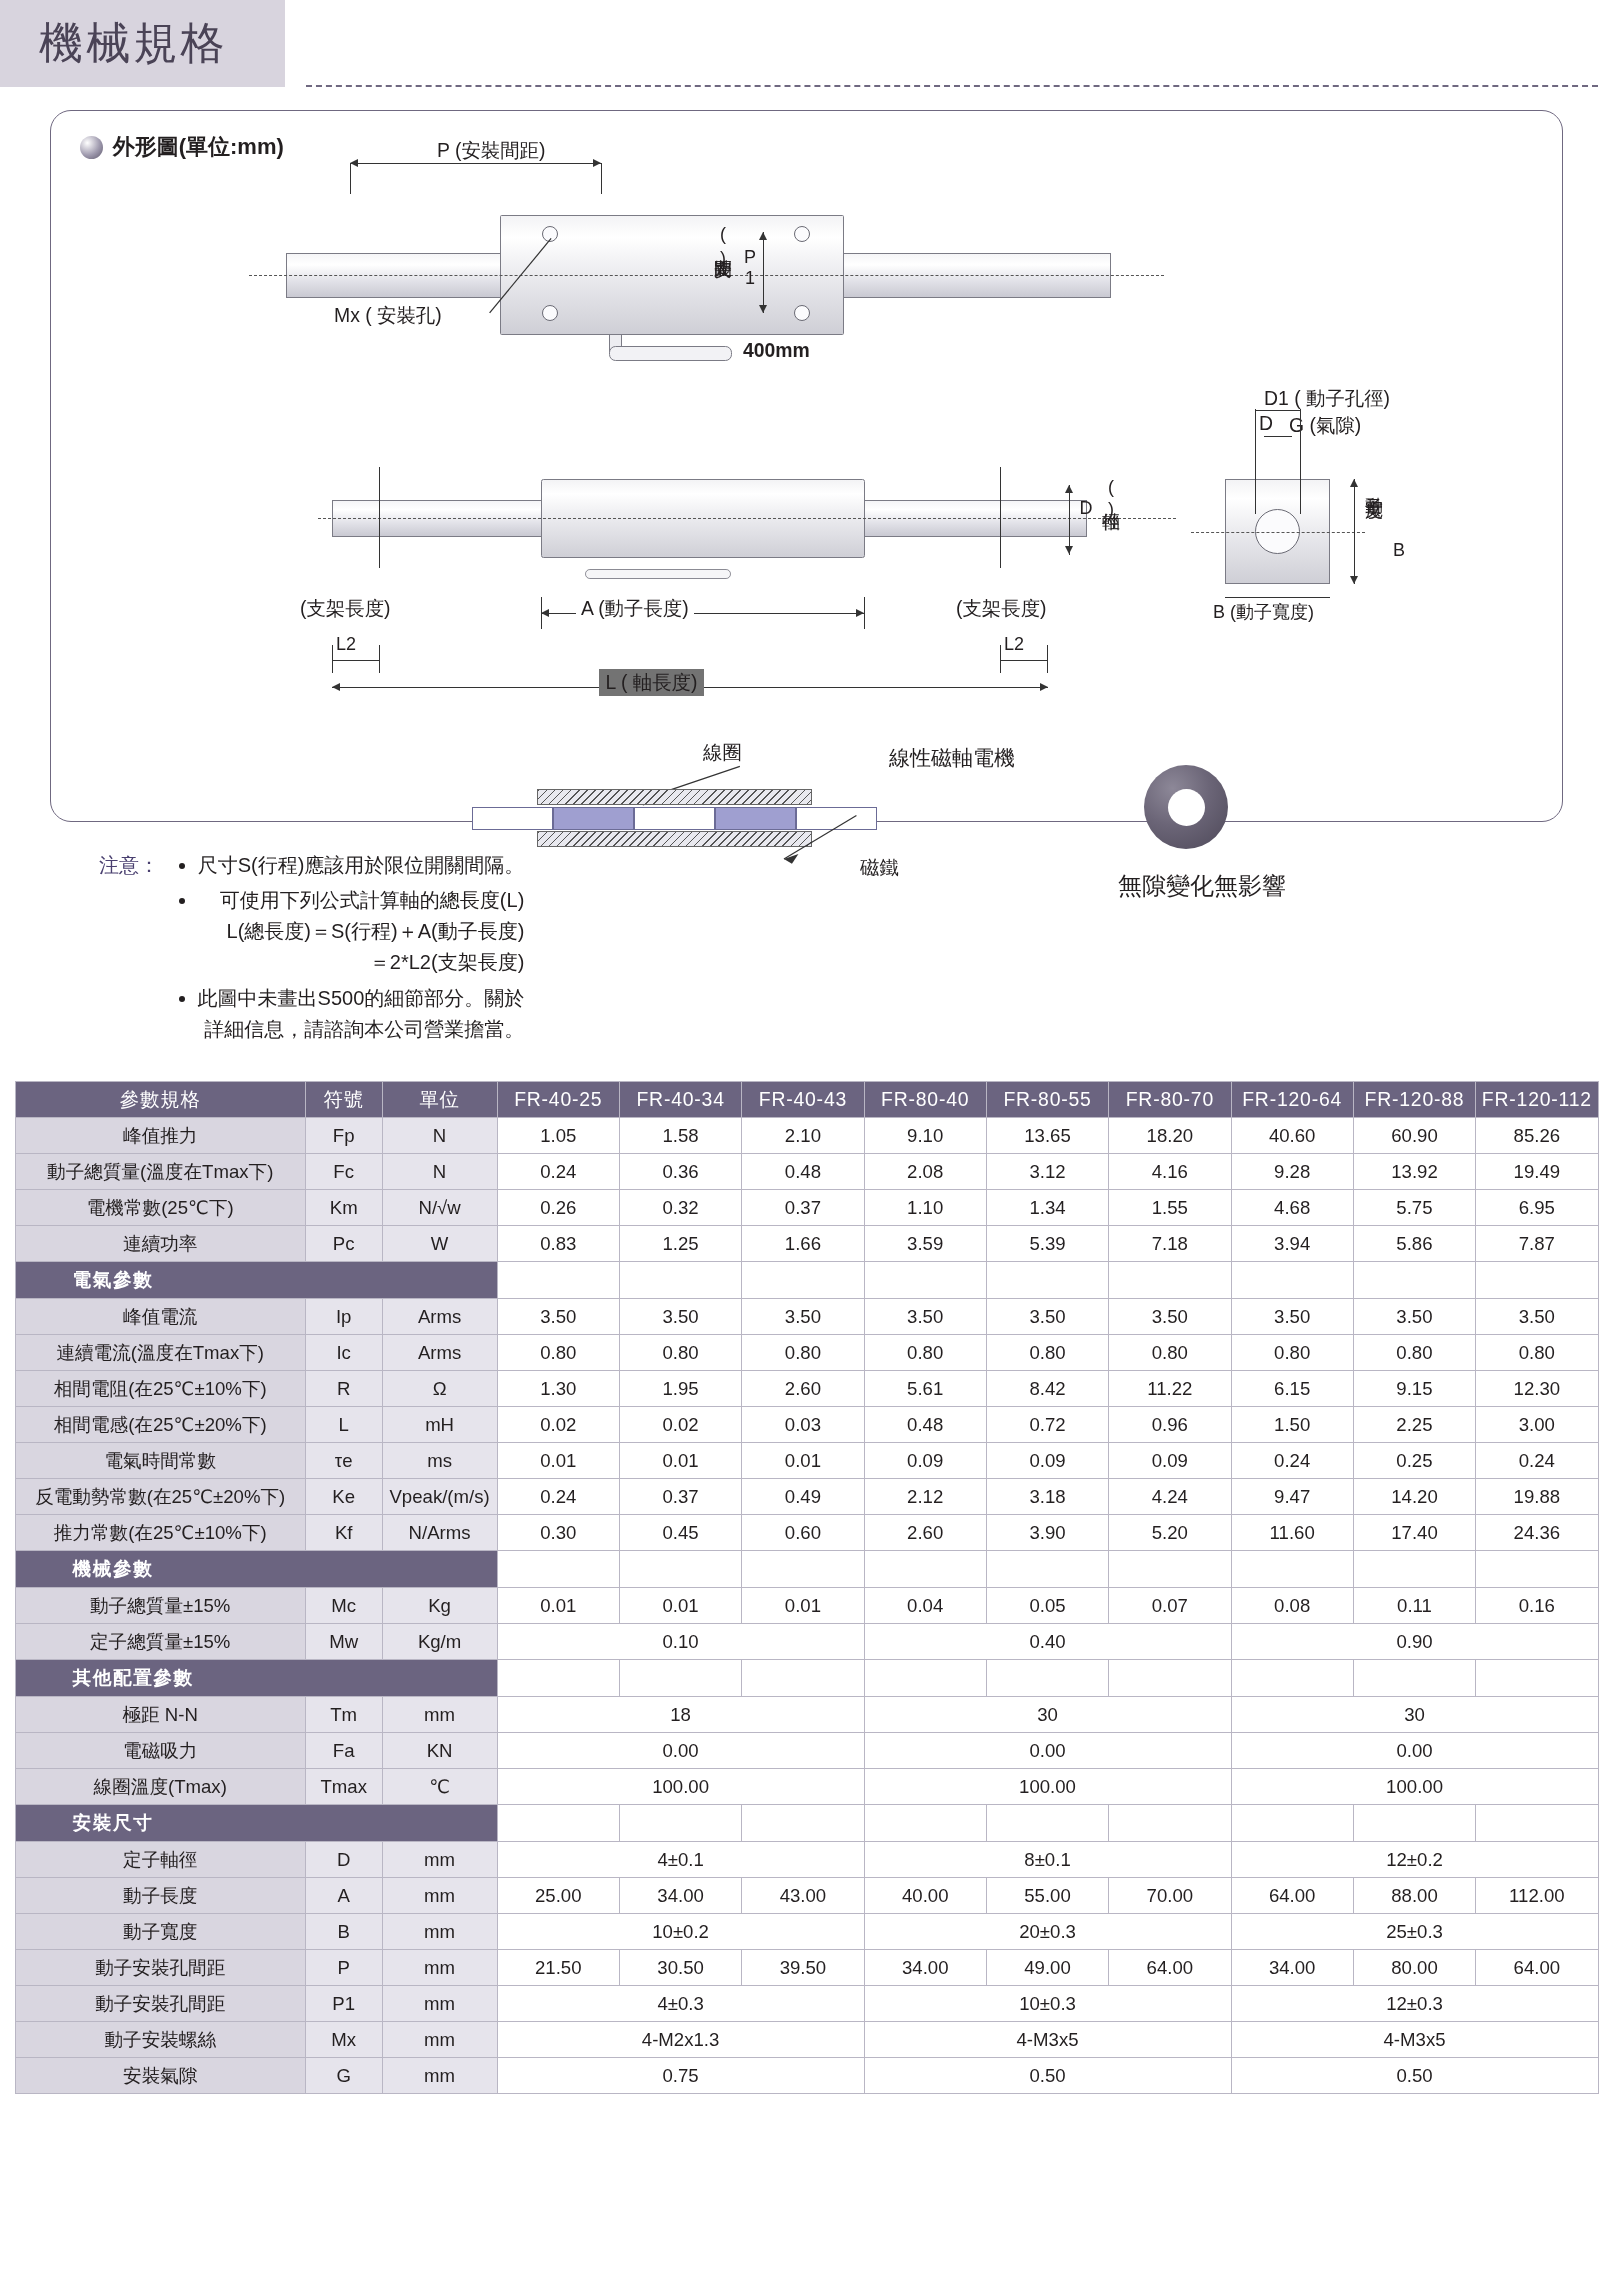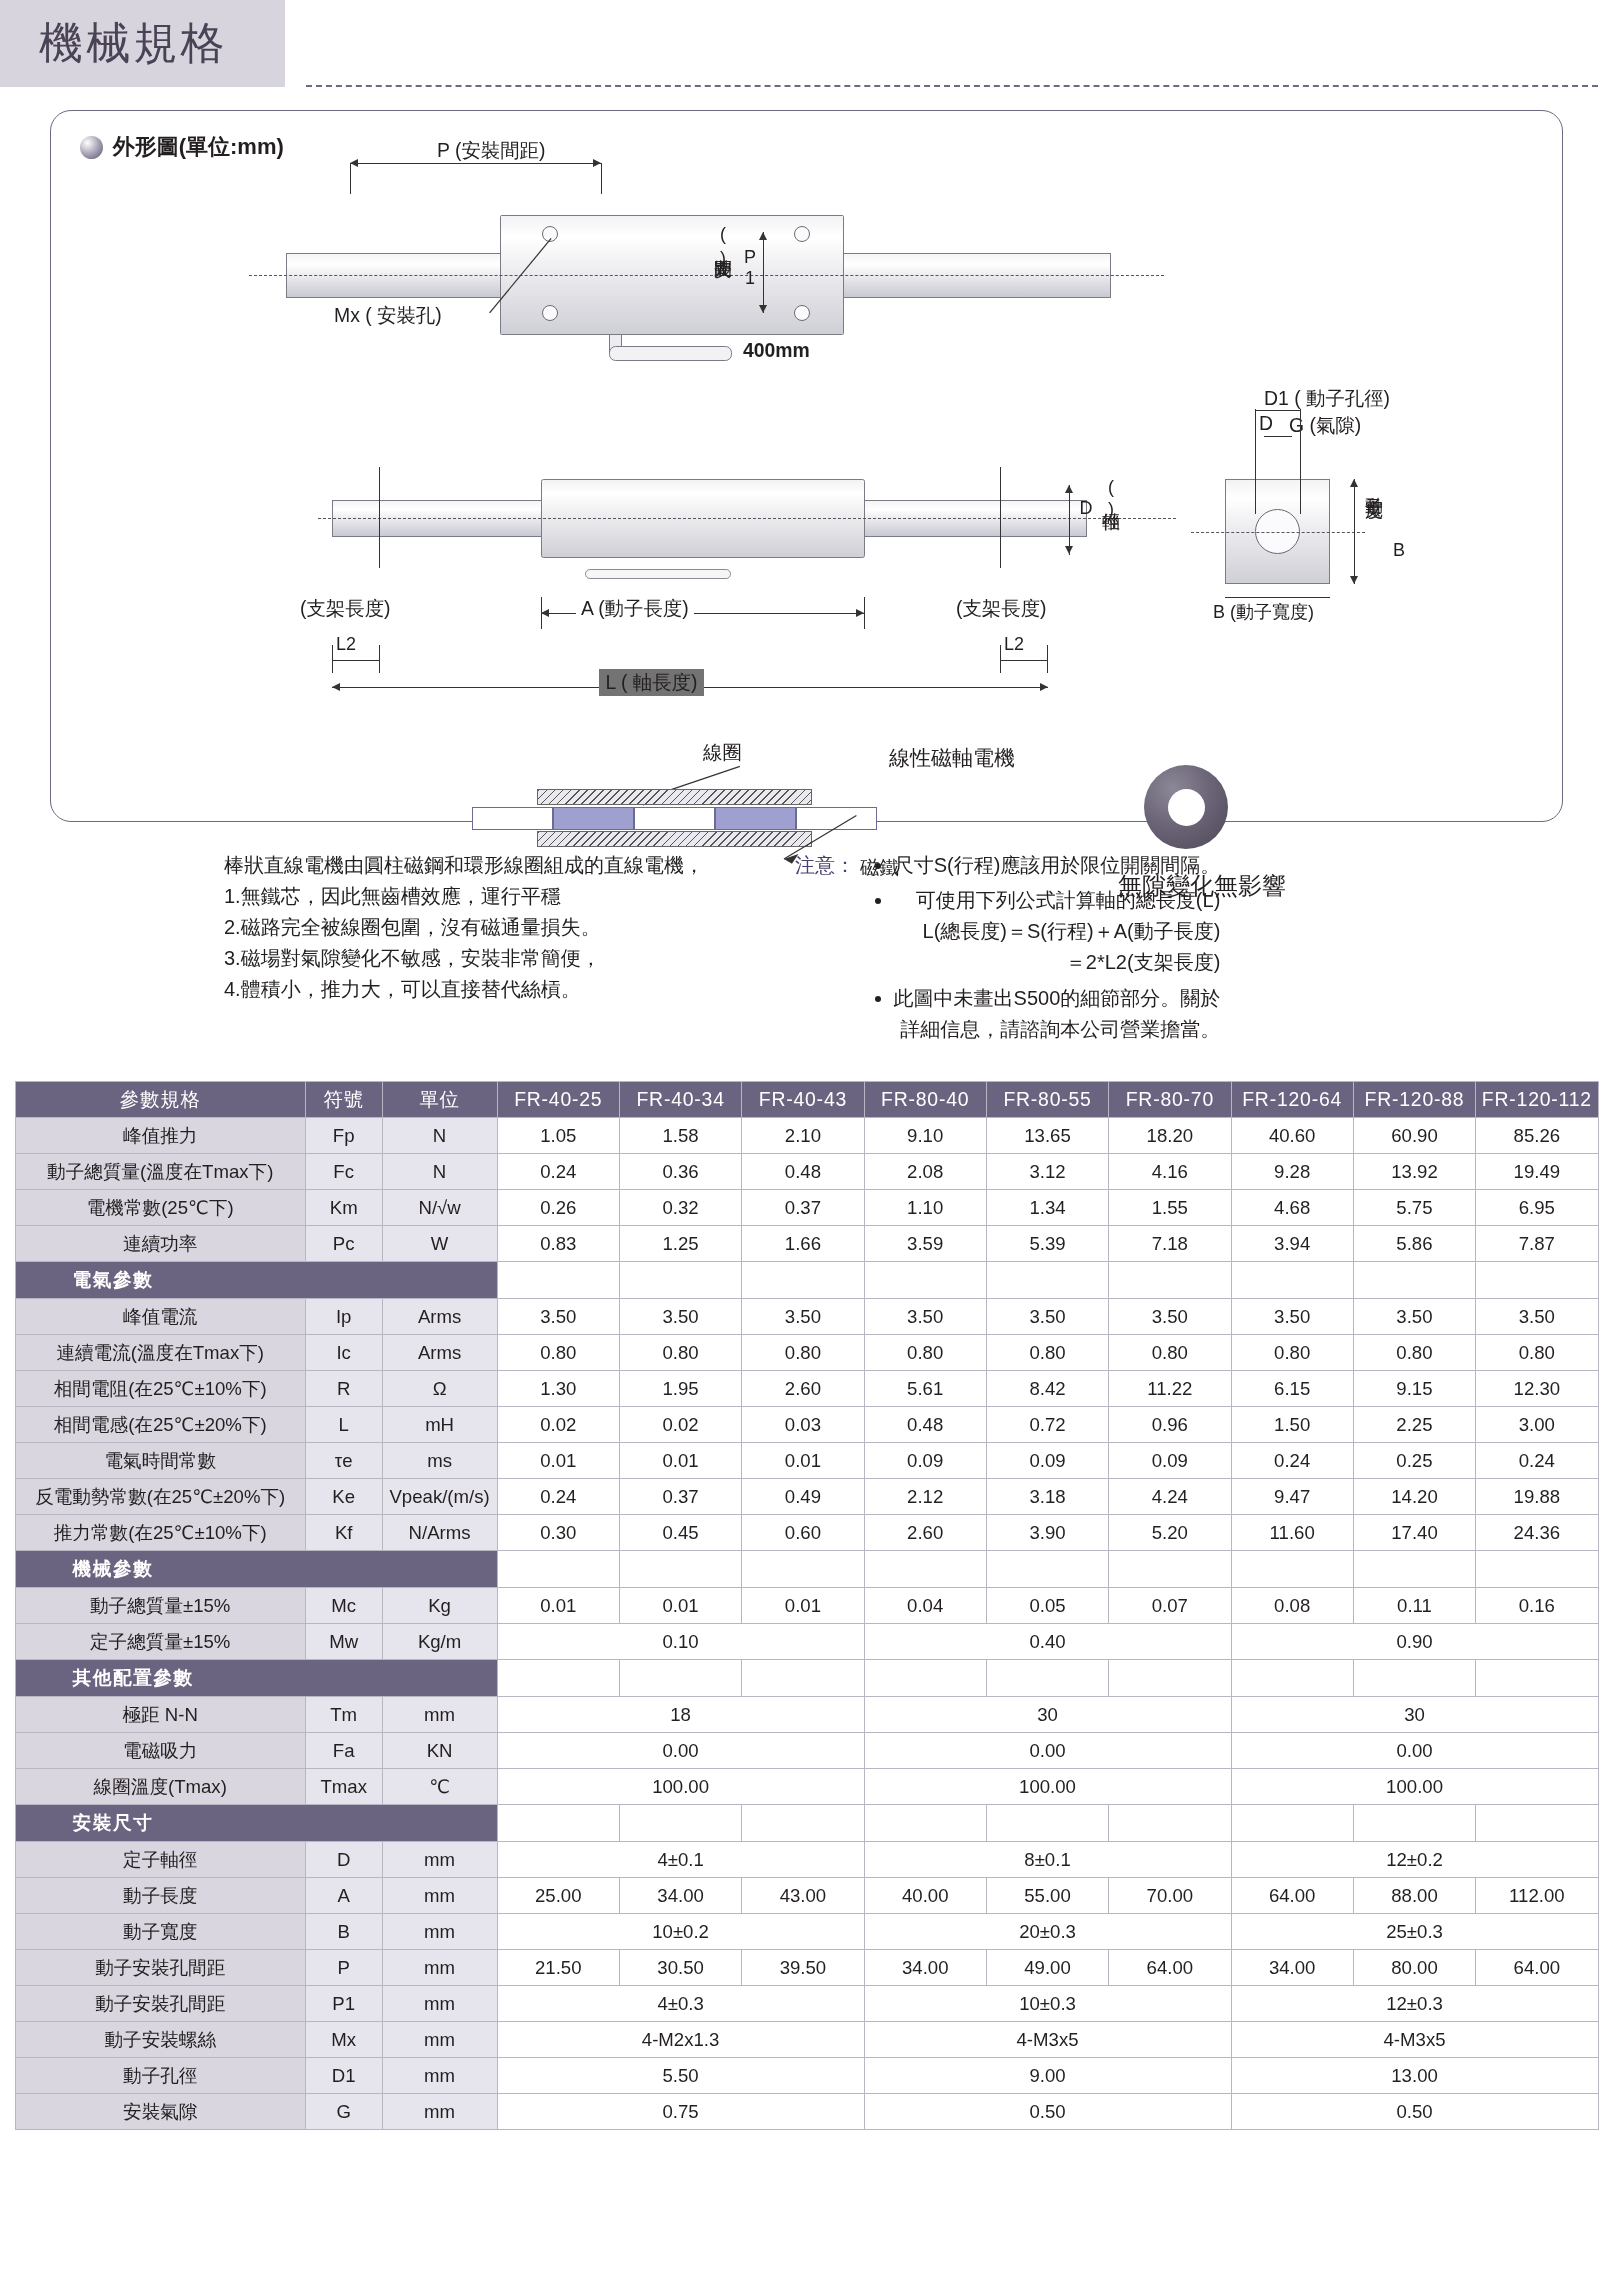--- a/index.html
+++ b/index.html
@@ -307,27 +307,20 @@
 
   <div class="dwg dim-text" style="left:838px; top:633px; font-size:21px;">線性磁軸電機</div>
 
   <div class="ring-outer" style="left:1093px; top:654px;">
     <div class="ring-inner"></div>
   </div>
   <div class="dwg dim-text" style="left:1067px; top:759px; font-size:24px;">無隙變化無影響</div>
 </div>
 
 <div class="notes">
-  <div class="notes-left">
-    <div>棒狀直線電機由圓柱磁鋼和環形線圈組成的直線電機，</div>
-    <div>1.無鐵芯，因此無齒槽效應，運行平穩</div>
-    <div>2.磁路完全被線圈包圍，沒有磁通量損失。</div>
-    <div>3.磁場對氣隙變化不敏感，安裝非常簡便，</div>
-    <div>4.體積小，推力大，可以直接替代絲槓。</div>
-  </div>
   <div class="notes-right">
     <span class="label">注意：</span>
     <ul>
       <li style="white-space:pre-line;">尺寸S(行程)應該用於限位開關間隔。</li>
       <li style="white-space:pre-line;">可使用下列公式計算軸的總長度(L)
 L(總長度)＝S(行程)＋A(動子長度)
 ＝2*L2(支架長度)</li>
       <li style="white-space:pre-line;">此圖中未畫出S500的細節部分。關於
 詳細信息，請諮詢本公司營業擔當。</li>
     </ul>
@@ -654,28 +647,20 @@
       </tr>
       <tr>
         <td class="pname">動子安裝螺絲</td>
         <td class="sym">Mx</td>
         <td class="unit">mm</td>
         <td class="val" colspan="3">4-M2x1.3</td>
         <td class="val" colspan="3">4-M3x5</td>
         <td class="val" colspan="3">4-M3x5</td>
       </tr>
       <tr>
-        <td class="pname">動子孔徑</td>
-        <td class="sym">D1</td>
-        <td class="unit">mm</td>
-        <td class="val" colspan="3">5.50</td>
-        <td class="val" colspan="3">9.00</td>
-        <td class="val" colspan="3">13.00</td>
-      </tr>
-      <tr>
         <td class="pname">安裝氣隙</td>
         <td class="sym">G</td>
         <td class="unit">mm</td>
         <td class="val" colspan="3">0.75</td>
         <td class="val" colspan="3">0.50</td>
         <td class="val" colspan="3">0.50</td>
       </tr>
     </tbody>
 </table>
 

